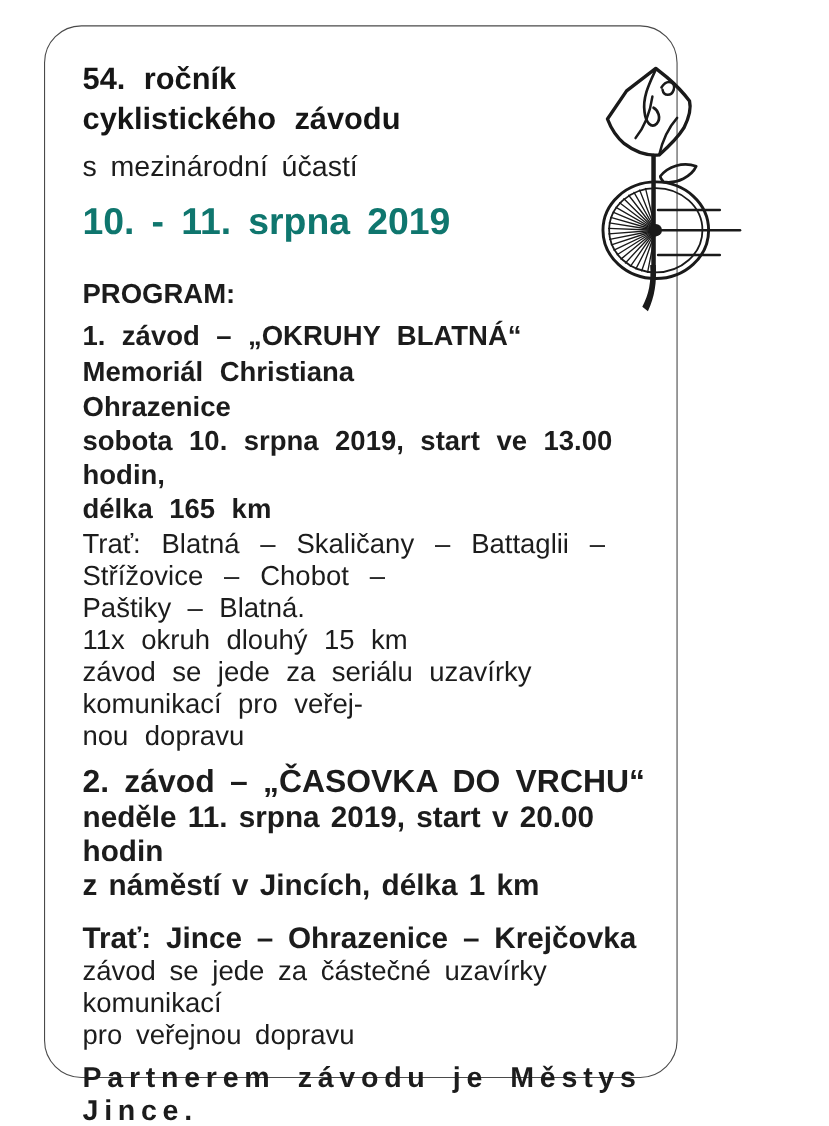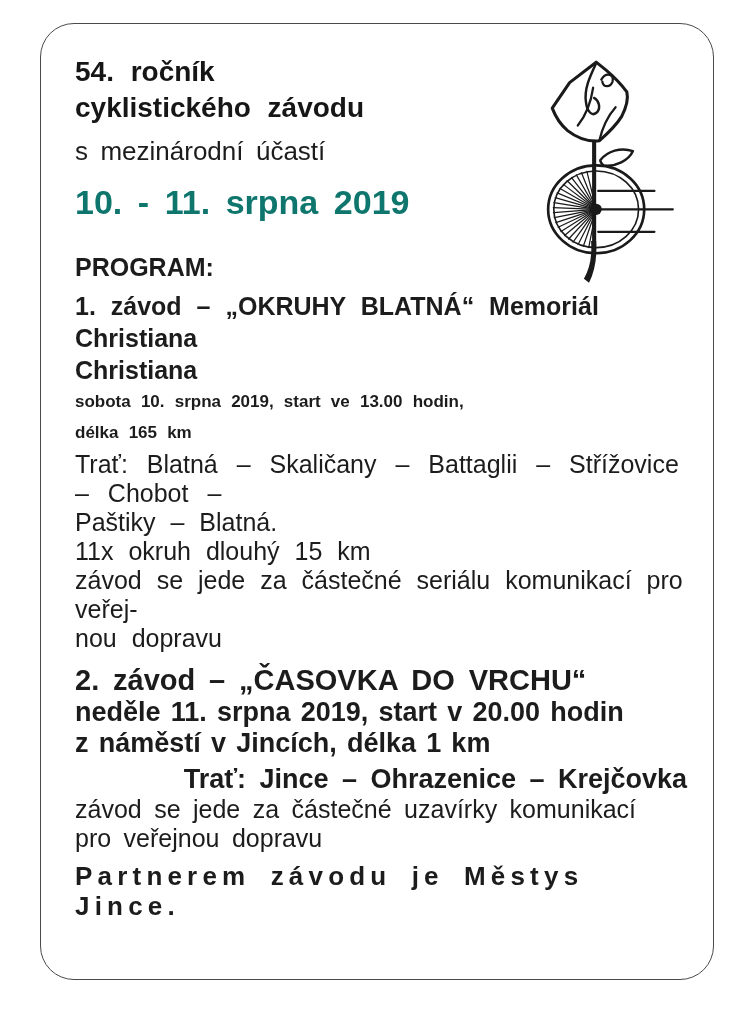--- a/index.html
+++ b/index.html
@@ -12,21 +12,21 @@
     height: 1024px;
     position: relative;
     font-family: "Liberation Sans", "DejaVu Sans", sans-serif;
     color: #1c1c1c;
     overflow: hidden;
   }
   .frame {
     position: absolute;
     left: 40px;
     top: 23px;
-    width: 674px;
+    width: 576px;
     height: 957px;
     box-sizing: border-box;
     border: 1.5px solid #4a4a4a;
     border-radius: 34px;
     padding: 30px 26px 0 34px;
     background: #ffffff;
   }
   .logo {
     position: absolute;
     left: 498px;
@@ -72,21 +72,21 @@
     font-weight: bold;
     margin-top: 30px;
   }
   .race1-title {
     font-size: 25px;
     line-height: 32px;
     font-weight: bold;
     margin-top: 8px;
   }
   .race1-schedule {
-    font-size: 17px;
+    font-size: 25px;
     line-height: 31px;
     font-weight: bold;
   }
   .body-line {
     font-size: 25px;
     line-height: 29px;
     font-weight: normal;
   }
   .route-block { margin-top: 2px; }
   .race2-title {
@@ -100,22 +100,21 @@
     font-size: 27px;
     line-height: 31px;
     font-weight: bold;
     word-spacing: 0.1em;
   }
   .race2-route {
     font-size: 27px;
     line-height: 32px;
     font-weight: bold;
     word-spacing: 0.22em;
-    margin-top: 4px;
-    text-align: right;
+    margin-top: 16px;
   }
   .footer-line {
     font-size: 26px;
     line-height: 30px;
     font-weight: bold;
   }
   .total-length { margin-top: 14px; word-spacing: 0.1em; }
   .partner-line { margin-top: 8px; letter-spacing: 0.2em; word-spacing: 0.3em; }
   .ws2 { word-spacing: 0.22em; }
   .ws3 { word-spacing: 0.32em; }
@@ -185,33 +184,33 @@
     <div class="edition-line">cyklistického závodu</div>
     <div class="subtitle">s mezinárodní účastí</div>
     <div class="event-dates">10. - 11. srpna 2019</div>
   </div>
 
   <div>
     <div class="program-heading">PROGRAM:</div>
 
     <div class="race1-title">
       <div class="ws3">1. závod – „OKRUHY BLATNÁ“ Memoriál Christiana</div>
-      <div>Christiana</div>
+      <div>Ohrazenice</div>
     </div>
 
     <div class="race1-schedule">
       <div class="ws3">sobota 10. srpna 2019, start ve 13.00 hodin,</div>
       <div class="ws3">délka 165 km</div>
     </div>
 
     <div class="route-block">
       <div class="body-line ws4">Trať: Blatná – Skaličany – Battaglii – Střížovice – Chobot –</div>
       <div class="body-line ws3">Paštiky – Blatná.</div>
       <div class="body-line ws3">11x okruh dlouhý 15 km</div>
-      <div class="body-line ws3">závod se jede za částečné seriálu komunikací pro veřej-</div>
+      <div class="body-line ws3">závod se jede za seriálu uzavírky komunikací pro veřej-</div>
       <div class="body-line ws3">nou dopravu</div>
     </div>
 
     <div class="race2-title">2. závod – „ČASOVKA DO VRCHU“</div>
 
     <div class="race2-schedule">
       <div>neděle 11. srpna 2019, start v 20.00 hodin</div>
       <div>z náměstí v Jincích, délka 1 km</div>
     </div>
 

